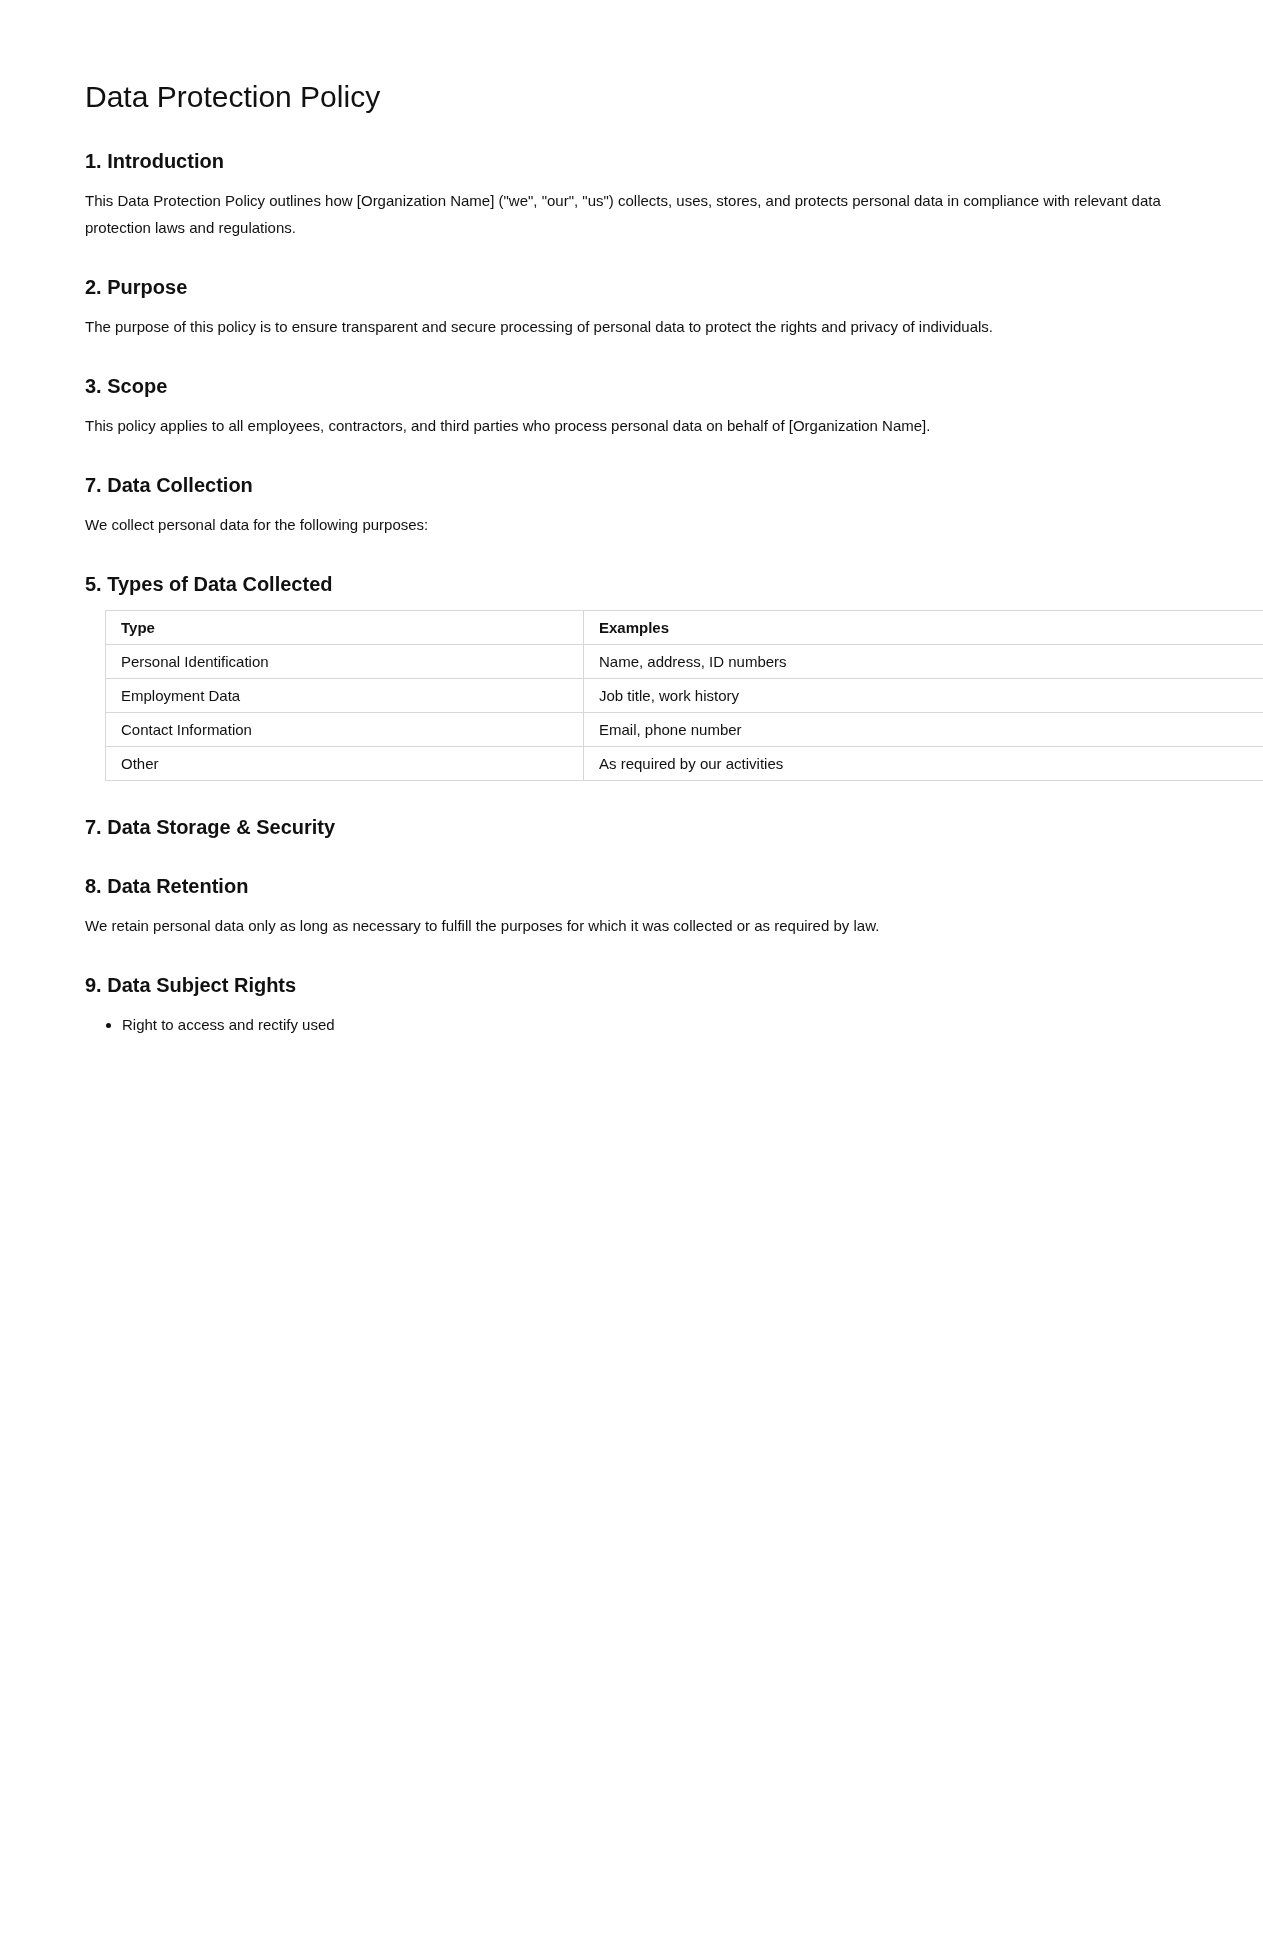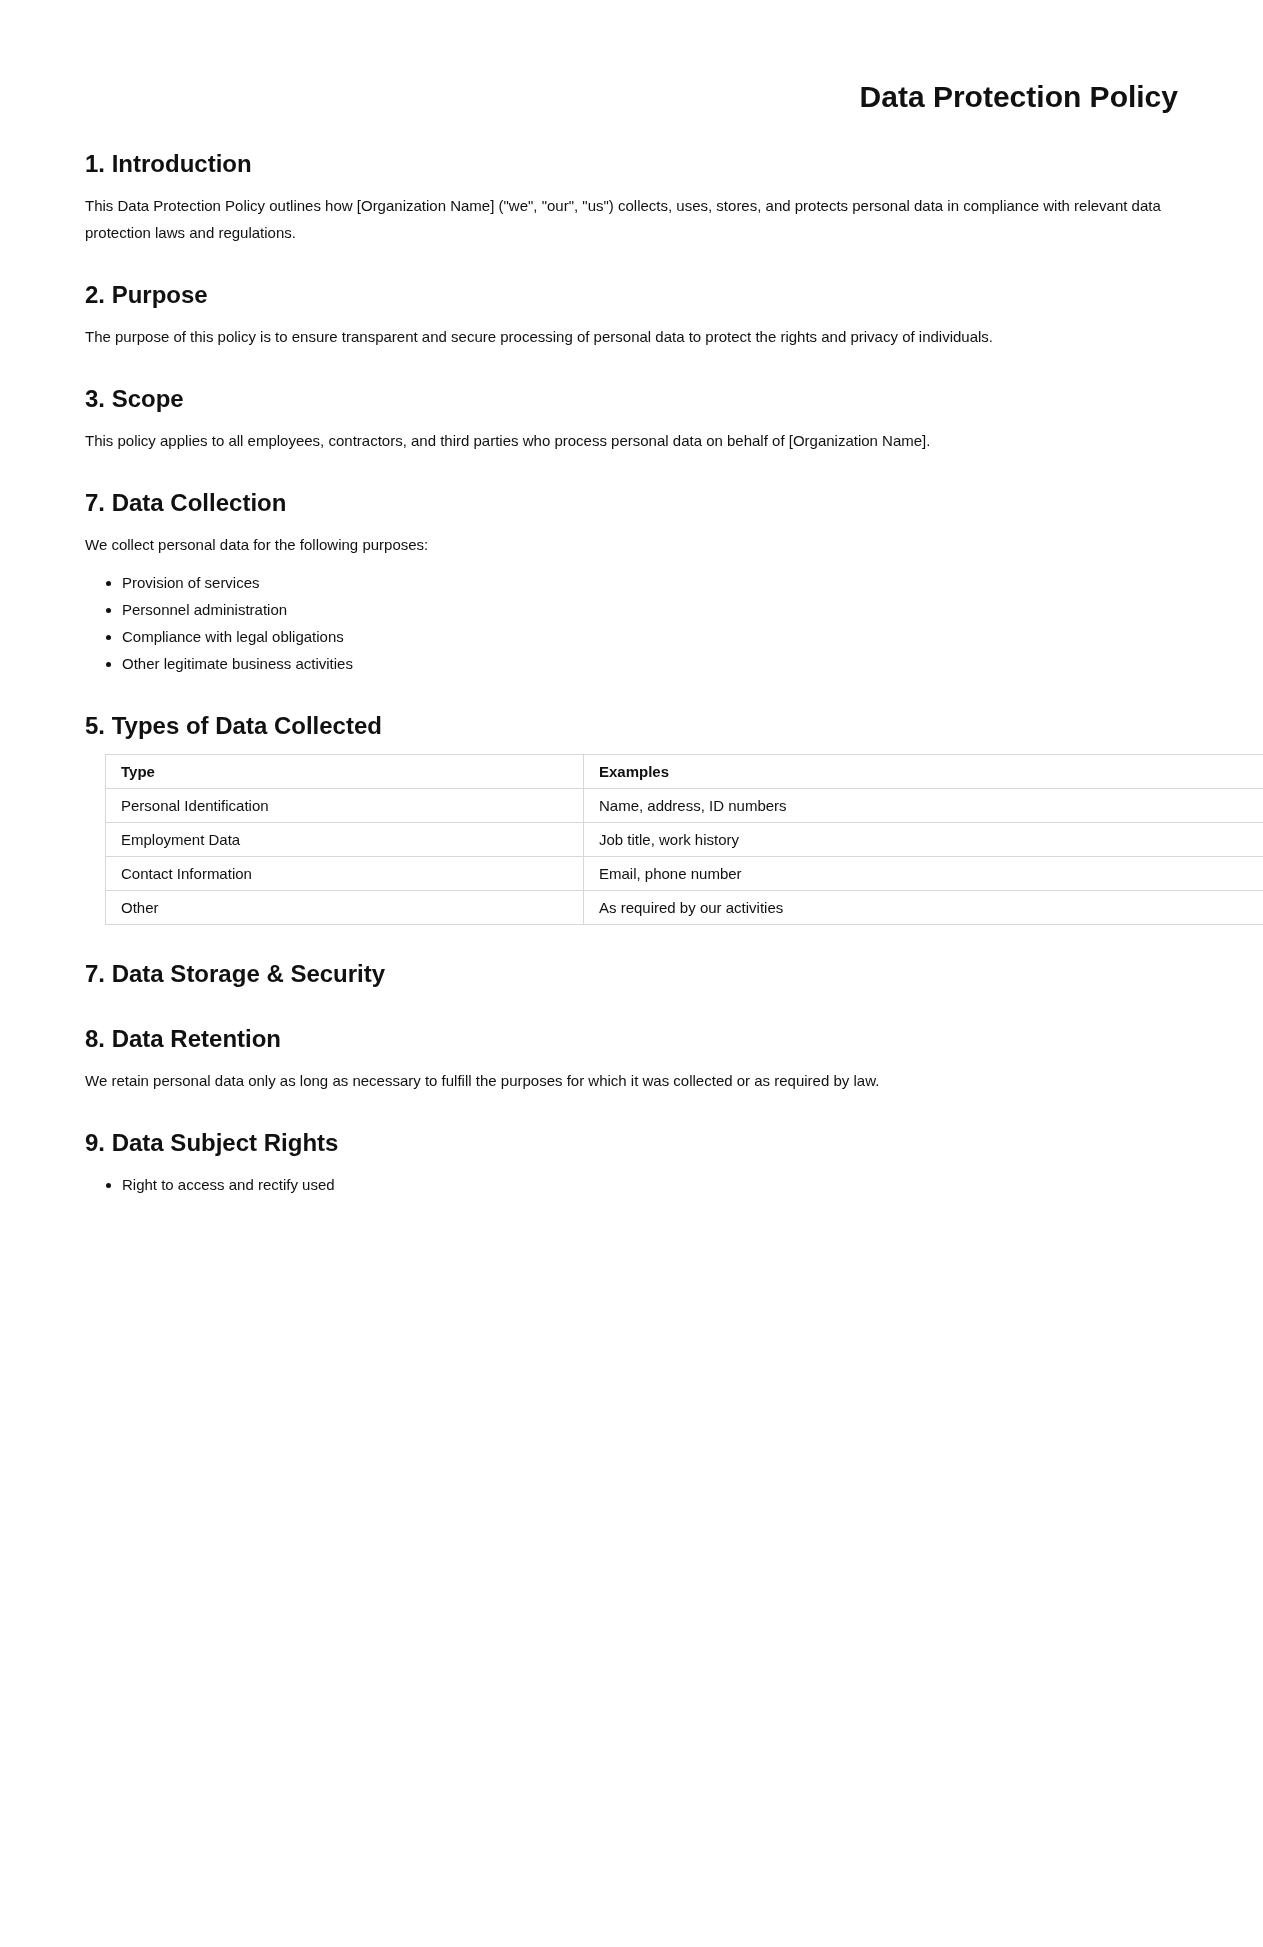--- a/index.html
+++ b/index.html
@@ -14,27 +14,26 @@
   .page {
     width: 1263px;
     min-height: 1947px;
     box-sizing: border-box;
     padding: 80px 85px 60px 85px;
     background: #ffffff;
   }
   h1.doc-title {
     font-size: 30px;
     line-height: 1.15;
-    font-weight: 700;
+    font-weight: 400;
     margin: 0 0 26px 0;
     color: #111111;
-    text-align: right;
   }
   h2.section-heading {
-    font-size: 24px;
+    font-size: 20px;
     line-height: 1.3;
     font-weight: 700;
     margin: 33px 0 13px 0;
     color: #111111;
   }
   p.body-text {
     font-size: 15px;
     line-height: 1.8;
     margin: 0;
     color: #111111;
@@ -87,26 +86,20 @@
         <h2 class="section-heading">2. Purpose</h2>
         <p class="body-text">The purpose of this policy is to ensure transparent and secure processing of personal data to protect the rights and privacy of individuals.</p>
       </section>
       <section>
         <h2 class="section-heading">3. Scope</h2>
         <p class="body-text">This policy applies to all employees, contractors, and third parties who process personal data on behalf of [Organization Name].</p>
       </section>
       <section>
         <h2 class="section-heading">7. Data Collection</h2>
         <p class="body-text">We collect personal data for the following purposes:</p>
-        <ul class="bullet-list">
-          <li>Provision of services</li>
-          <li>Personnel administration</li>
-          <li>Compliance with legal obligations</li>
-          <li>Other legitimate business activities</li>
-        </ul>
       </section>
       <section>
         <h2 class="section-heading">5. Types of Data Collected</h2>
         <table class="data-table">
           <colgroup>
             <col style="width: 478px;">
             <col>
           </colgroup>
           <thead>
             <tr>

